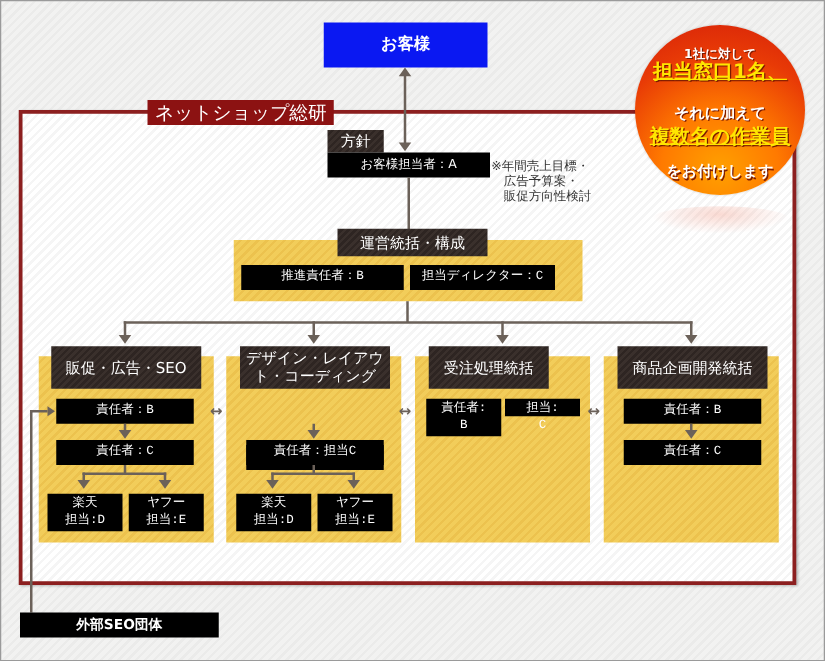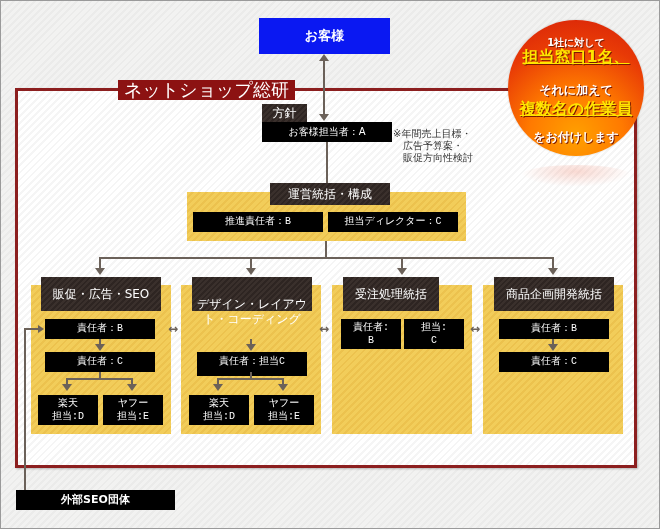--- a/index.html
+++ b/index.html
@@ -6,21 +6,21 @@
   body{width:660px;height:529px;position:relative;overflow:hidden;
     font-family:"DejaVu Sans","Liberation Sans",sans-serif;
     background:#f0f0ef;}
   .page{position:absolute;left:0;top:0;width:658px;height:527px;border:1px solid #9a9a9a;
     background:repeating-linear-gradient(135deg,#f2f2f1 0px,#f2f2f1 3px,#ebebea 3px,#ebebea 5px);}
   .abs{position:absolute;}
   .frame{position:absolute;left:15px;top:88px;width:616px;height:374px;border:3px solid #8c1f1f;
     background:repeating-linear-gradient(135deg,#ffffff 0px,#ffffff 3px,#f5f5f5 3px,#f5f5f5 5px);
     box-shadow:1px 1px 2px rgba(0,0,0,.25);}
   .frame-label{position:absolute;left:118px;top:80px;height:20px;padding:0 6px;background:#8c1212;color:#fff;
-    font-size:18px;line-height:20px;}
+    font-size:15px;line-height:20px;}
   .customer{position:absolute;left:259px;top:18px;width:131px;height:36px;background:#0a18f2;color:#fff;
     font-size:13px;text-align:center;line-height:36px;font-weight:bold;}
   .dark{background:repeating-linear-gradient(135deg,#3a302c 0px,#3a302c 2px,#2e2522 2px,#2e2522 4px);color:#fff;}
   .orange{background:#000000;color:#fff;text-align:center;}
   .yellow{background:repeating-linear-gradient(135deg,#f2cd5a 0px,#f2cd5a 3px,#ecc24e 3px,#ecc24e 5px);}
   .vline{position:absolute;width:2px;background:#6b6159;}
   .hline{position:absolute;height:2px;background:#6b6159;}
   .arr-down{position:absolute;width:0;height:0;border-left:5px solid transparent;border-right:5px solid transparent;border-top:7px solid #6b6159;}
   .arr-up{position:absolute;width:0;height:0;border-left:5px solid transparent;border-right:5px solid transparent;border-bottom:7px solid #6b6159;}
   .arr-right{position:absolute;width:0;height:0;border-top:4px solid transparent;border-bottom:4px solid transparent;border-left:6px solid #6b6159;}
@@ -65,21 +65,21 @@
   <div class="l y" style="top:27px;">担当窓口1名、</div>
   <div class="l" style="top:62px;font-size:12px;">それに加えて</div>
   <div class="l y" style="top:79px;">複数名の作業員</div>
   <div class="l" style="top:109px;font-size:12px;">をお付けします</div>
 </div>
 <div class="reflect"></div>
 
 <div class="abs yellow" style="left:187px;top:192px;width:279px;height:49px;"></div>
 <div class="abs dark" style="left:270px;top:183px;width:120px;height:22px;font-size:12px;line-height:22px;text-align:center;">運営統括・構成</div>
 <div class="abs orange cell" style="left:193px;top:212px;width:130px;height:20px;line-height:20px;">推進責任者：B</div>
-<div class="abs orange cell" style="left:328px;top:212px;width:130px;height:20px;line-height:20px;">担当ディレクター：C</div>
+<div class="abs orange cell" style="left:328px;top:212px;width:116px;height:20px;line-height:20px;">担当ディレクター：C</div>
 
 <div class="vline" style="left:325px;top:241px;height:17px;"></div>
 <div class="hline" style="left:99px;top:257px;width:455px;"></div>
 <div class="vline" style="left:99px;top:257px;height:12px;"></div>
 <div class="arr-down" style="left:95px;top:268px;"></div>
 <div class="vline" style="left:250px;top:257px;height:12px;"></div>
 <div class="arr-down" style="left:246px;top:268px;"></div>
 <div class="vline" style="left:401px;top:257px;height:12px;"></div>
 <div class="arr-down" style="left:397px;top:268px;"></div>
 <div class="vline" style="left:552px;top:257px;height:12px;"></div>
@@ -100,21 +100,21 @@
 <div class="abs orange cell" style="left:38px;top:395px;width:60px;height:30px;line-height:13px;padding-top:2px;box-sizing:border-box;">
   <div>楽天</div>
   <div>担当:D</div>
 </div>
 <div class="abs orange cell" style="left:103px;top:395px;width:60px;height:30px;line-height:13px;padding-top:2px;box-sizing:border-box;">
   <div>ヤフー</div>
   <div>担当:E</div>
 </div>
 
 <div class="abs yellow" style="left:181px;top:285px;width:140px;height:149px;"></div>
-<div class="abs dark hdr" style="left:192px;top:277px;width:120px;height:34px;padding-top:20px;box-sizing:border-box;">
+<div class="abs dark hdr" style="left:192px;top:277px;width:120px;height:34px;padding-top:2px;box-sizing:border-box;">
   <div>デザイン・レイアウ</div>
   <div>ト・コーディング</div>
 </div>
 <div class="abs orange cell" style="left:197px;top:336px;width:110px;height:20px;line-height:20px;margin-top:20px;">総責任者：担当B</div>
 <div class="vline" style="left:250px;top:339px;height:6px;"></div>
 <div class="arr-down" style="left:246px;top:344px;"></div>
 <div class="abs orange cell" style="left:197px;top:352px;width:110px;height:20px;line-height:20px;">責任者：担当C</div>
 <div class="vline" style="left:250px;top:372px;height:7px;"></div>
 <div class="hline" style="left:217px;top:378px;width:67px;"></div>
 <div class="vline" style="left:217px;top:378px;height:6px;"></div>
@@ -129,21 +129,21 @@
   <div>ヤフー</div>
   <div>担当:E</div>
 </div>
 
 <div class="abs yellow" style="left:332px;top:285px;width:140px;height:149px;"></div>
 <div class="abs dark hdr" style="left:343px;top:277px;width:96px;height:34px;line-height:34px;">受注処理統括</div>
 <div class="abs orange cell" style="left:341px;top:319px;width:60px;height:30px;line-height:13px;padding-top:2px;box-sizing:border-box;">
   <div>責任者:</div>
   <div>B</div>
 </div>
-<div class="abs orange cell" style="left:404px;top:319px;width:60px;height:30px;line-height:13px;padding-top:2px;box-sizing:border-box;">
+<div class="abs orange cell" style="left:404px;top:319px;width:60px;height:14px;line-height:13px;padding-top:2px;box-sizing:border-box;">
   <div>担当:</div>
   <div>C</div>
 </div>
 
 <div class="abs yellow" style="left:483px;top:285px;width:140px;height:149px;"></div>
 <div class="abs dark hdr" style="left:494px;top:277px;width:120px;height:34px;line-height:34px;">商品企画開発統括</div>
 <div class="abs orange cell" style="left:499px;top:319px;width:110px;height:20px;line-height:20px;">責任者：B</div>
 <div class="vline" style="left:552px;top:339px;height:6px;"></div>
 <div class="arr-down" style="left:548px;top:344px;"></div>
 <div class="abs orange cell" style="left:499px;top:352px;width:110px;height:20px;line-height:20px;">責任者：C</div>

